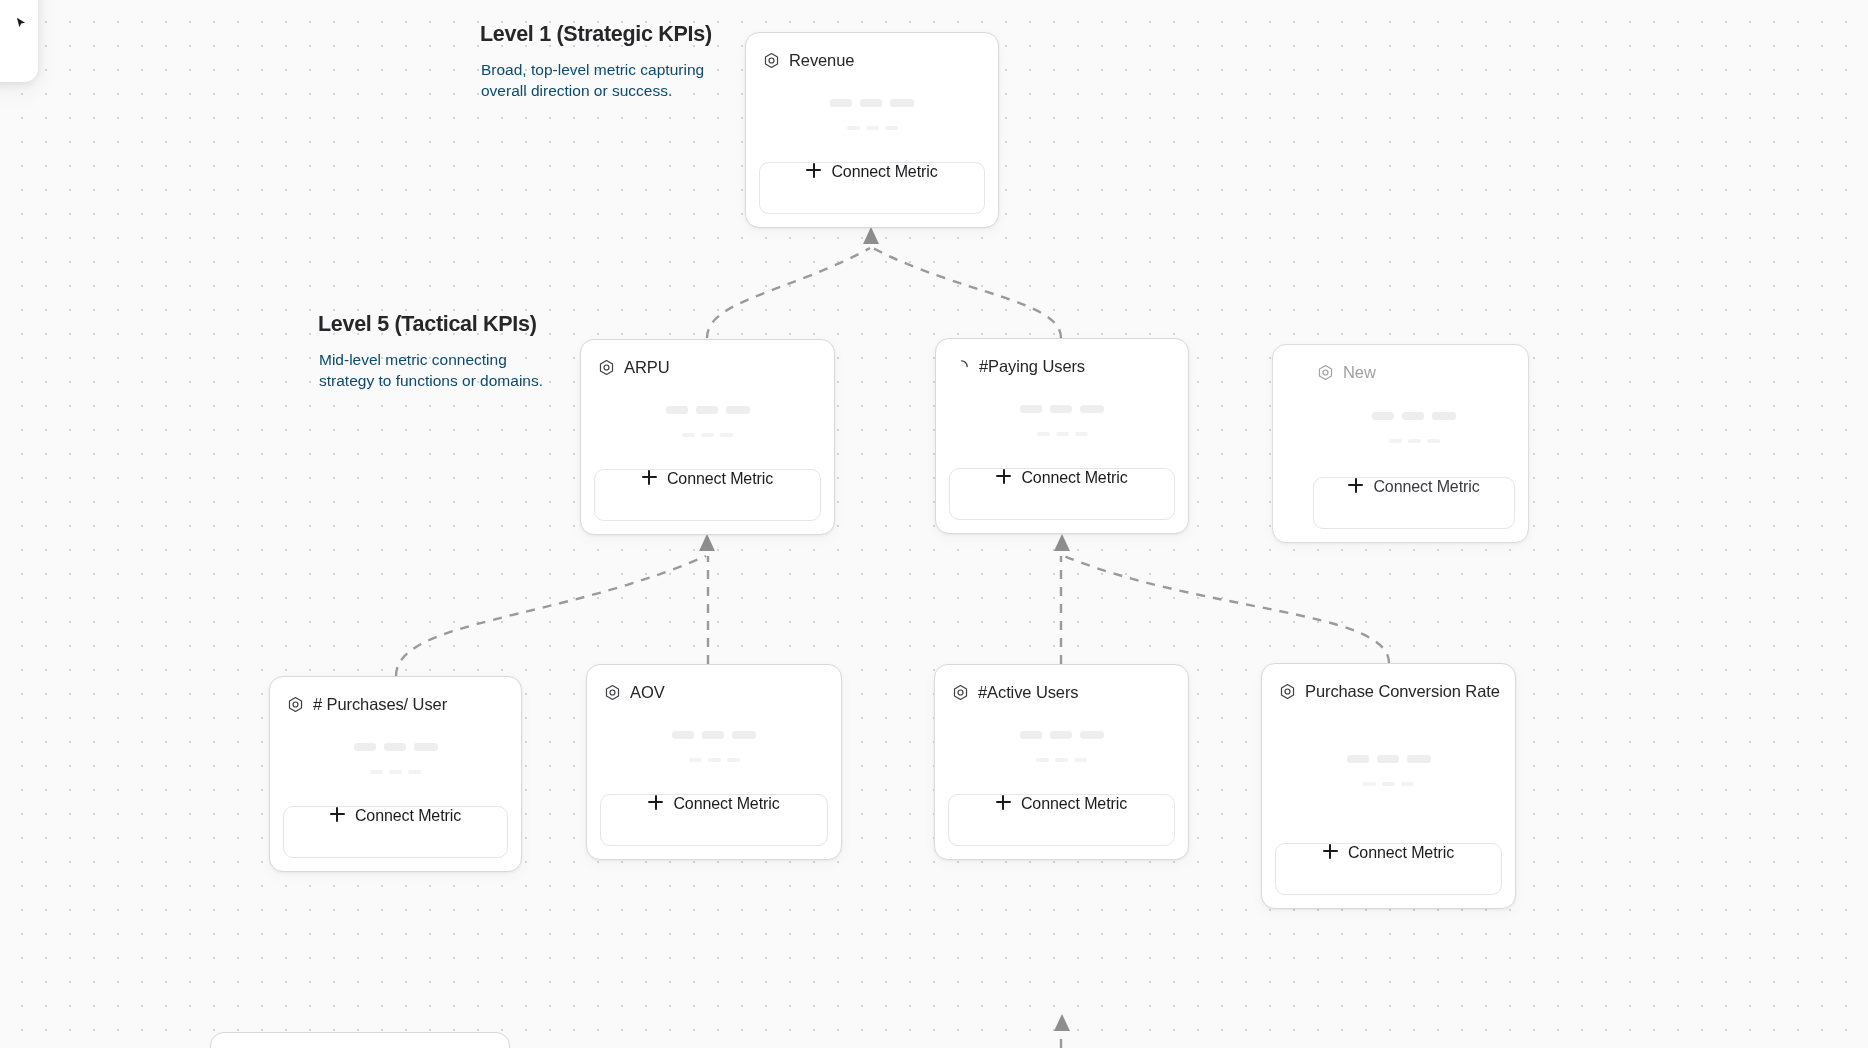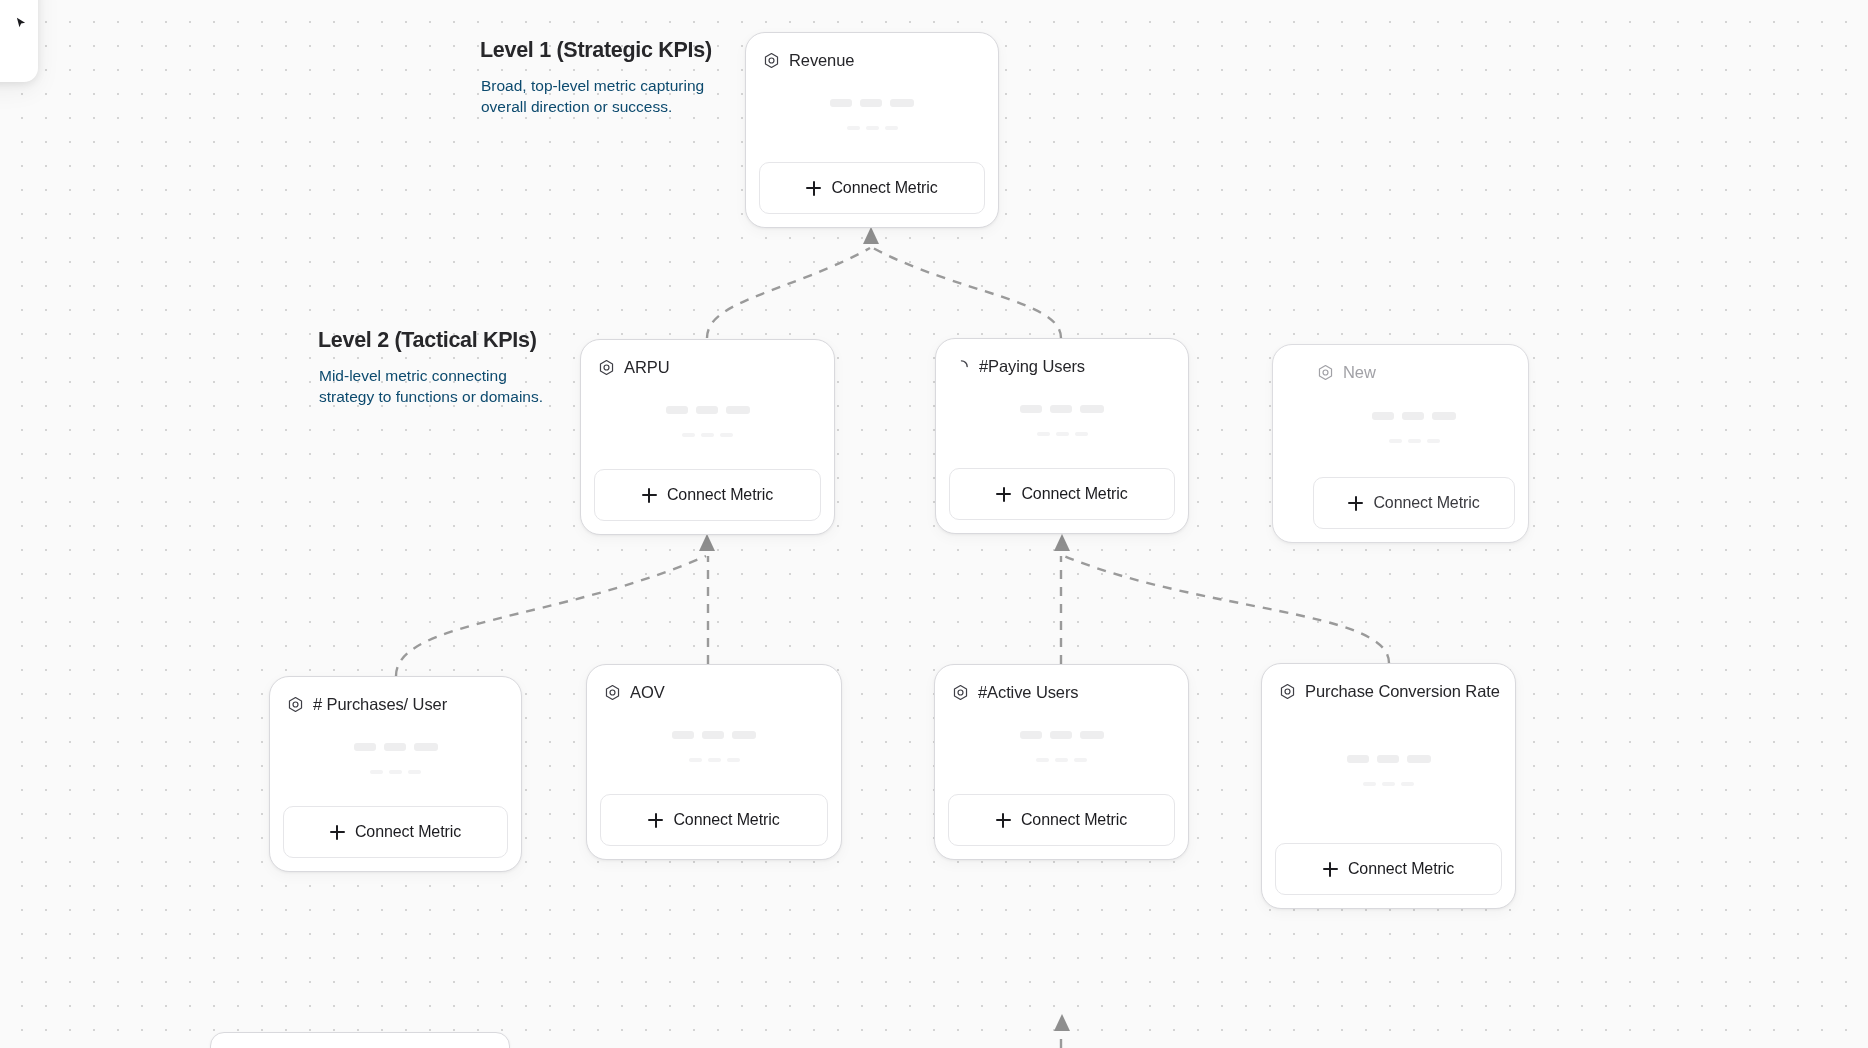--- a/index.html
+++ b/index.html
@@ -39,21 +39,21 @@
   .edge-path {
     fill: none;
     stroke: #9a9a9a;
     stroke-width: 2.4px;
     stroke-dasharray: 9 8;
     stroke-linecap: butt;
   }
   .edge-head { fill: #8e8e8e; }
 
   
-  .level-block { position: absolute; z-index: 3; margin-top: 16px; }
+  .level-block { position: absolute; z-index: 3; }
   .level-title {
     font-size: 21.5px;
     font-weight: 700;
     color: #27272a;
     letter-spacing: -0.3px;
     white-space: nowrap;
   }
   .level-desc {
     margin-top: 12px;
     font-size: 15.5px;
@@ -67,21 +67,21 @@
   #level-2 { left: 318px; top: 312px; }
   #level-2 .level-desc { padding-left: 1px; }
   #level-3 { left: 28px; top: 644px; }
   #level-3 .level-desc { padding-left: 1px; }
 
   
   .metric-card {
     position: absolute;
     background: #ffffff;
     border: 1.4px solid #d9d9dd;
-    border-radius: 20px;
+    border-radius: 14px;
     box-shadow: 0 1px 3px rgba(0,0,0,0.055), 0 4px 14px rgba(0,0,0,0.035);
     z-index: 4;
     display: flex;
     flex-direction: column;
     padding: 13px 13px 13px 13px;
   }
   .metric-card.dim {
     border-color: #dcdce0;
     box-shadow: 0 1px 3px rgba(0,0,0,0.05), 0 4px 12px rgba(0,0,0,0.03);
     padding-left: 40px;
@@ -126,21 +126,21 @@
   .skeleton-row.secondary { gap: 6px; }
   .skeleton-row.secondary .sk { height: 4px; width: 13px; border-radius: 2px; background: #f3f3f4; }
 
   
   .connect-btn {
     border: 1.3px solid #e6e6e9;
     border-radius: 10px;
     background: #ffffff;
     height: 52px;
     display: flex;
-    align-items: center;
+    align-items: flex-start;
     justify-content: center;
     gap: 10px;
     cursor: pointer;
     flex: 0 0 auto;
   }
   .plus-icon {
     width: 15px; height: 15px;
     position: relative;
     flex: 0 0 15px;
   }
@@ -228,21 +228,21 @@
     <polygon class="edge-head" points="1062,1014 1070,1031 1054,1031"></polygon>
   </svg>
 
   <div class="level-block" id="level-1">
     <div class="level-title">Level 1 (Strategic KPIs)</div>
     <div class="level-desc">Broad, top-level metric capturing
 overall direction or success.</div>
   </div>
 
   <div class="level-block" id="level-2">
-    <div class="level-title">Level 2 (Tactical KPIs)</div>
+    <div class="level-title">Level 5 (Tactical KPIs)</div>
     <div class="level-desc">Mid-level metric connecting
 strategy to functions or domains.</div>
   </div>
 
 
   <div class="metric-card" id="card-revenue">
     <div class="card-header">
       <svg class="card-icon" viewBox="0 0 24 24">
         <path d="M12 2.2 20.5 7v10L12 21.8 3.5 17V7Z" fill="none" stroke="#3f3f46" stroke-width="1.7" stroke-linejoin="round"></path>
         <circle cx="12" cy="12" r="3.5" fill="none" stroke="#3f3f46" stroke-width="1.7"></circle>

